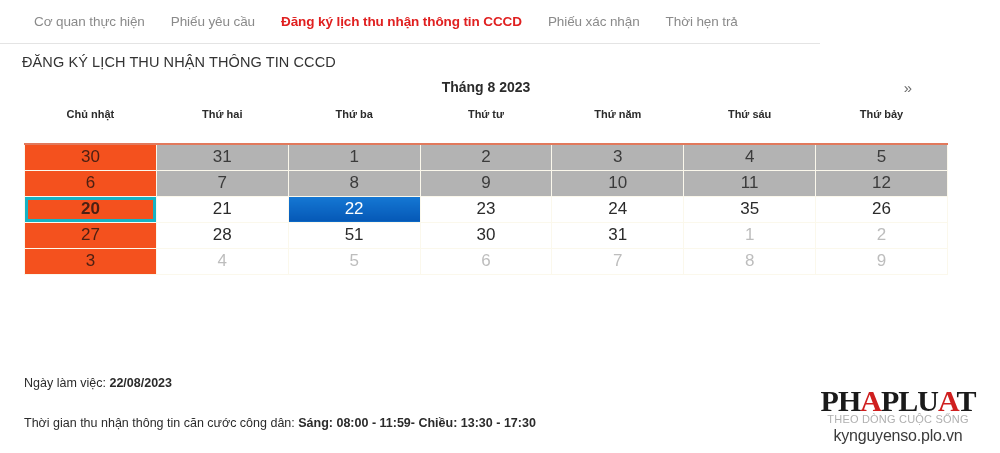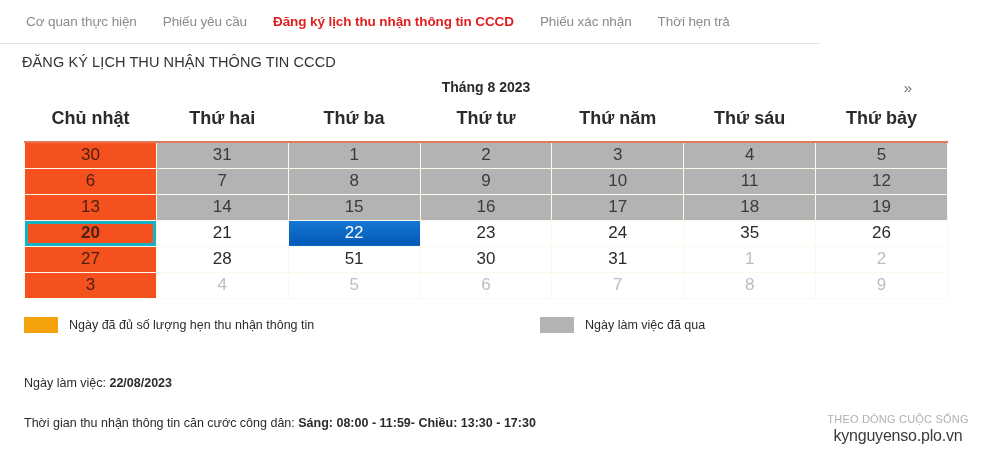--- a/index.html
+++ b/index.html
@@ -19,21 +19,21 @@
   
   .navbar {
     position: absolute;
     left: 0; top: 0;
     width: 820px;
     height: 44px;
     border-bottom: 1px solid #e4e4e4;
     box-sizing: border-box;
     display: flex;
     align-items: center;
-    padding-left: 26px;
+    padding-left: 34px;
   }
   .nav-item {
     font-size: 13.5px;
     color: #8a8a8a;
     margin-right: 26px;
     white-space: nowrap;
     letter-spacing: -0.1px;
     cursor: pointer;
   }
   .nav-item.active {
@@ -80,24 +80,24 @@
     cursor: pointer;
     line-height: 20px;
   }
 
   table.cal-table {
     width: 924px;
     border-collapse: collapse;
     table-layout: fixed;
   }
   table.cal-table th {
-    font-size: 18px;
-    font-weight: bold;
-    color: #2b2b2b;
-    padding: 6px 0 12px 0;
+    font-size: 11px;
+    font-weight: bold;
+    color: #2b2b2b;
+    padding: 6px 0 23px 0;
     text-align: center;
     border: none;
   }
   table.cal-table tbody tr:first-child td {
     border-top: 2px solid #e2795c;
   }
   table.cal-table td {
     height: 26px;
     text-align: center;
     font-size: 17px;
@@ -255,29 +255,20 @@
         <tr>
           <td class="st-off">6</td>
           <td class="st-past">7</td>
           <td class="st-past">8</td>
           <td class="st-past">9</td>
           <td class="st-past">10</td>
           <td class="st-past">11</td>
           <td class="st-past">12</td>
         </tr>
         <tr>
-          <td class="st-off">13</td>
-          <td class="st-past">14</td>
-          <td class="st-past">15</td>
-          <td class="st-past">16</td>
-          <td class="st-past">17</td>
-          <td class="st-past">18</td>
-          <td class="st-past">19</td>
-        </tr>
-        <tr>
           <td class="st-off st-today">20</td>
           <td class="st-open">21</td>
           <td class="st-selected">22</td>
           <td class="st-open">23</td>
           <td class="st-open">24</td>
           <td class="st-open">35</td>
           <td class="st-open">26</td>
         </tr>
         <tr>
           <td class="st-off">27</td>
@@ -295,35 +286,26 @@
           <td class="st-other">6</td>
           <td class="st-other">7</td>
           <td class="st-other">8</td>
           <td class="st-other">9</td>
         </tr>
       </tbody>
   </table>
 </div>
 
 <div class="legend">
-  <div class="legend-row">
-    <div class="legend-cell lc-1">
-      <span class="sw sw-full"></span>
-      <span class="legend-label">Ngày đã đủ số lượng hẹn thu nhận thông tin</span>
-    </div>
-    <div class="legend-cell" style="width:248px;margin-left:248px;">
-      <span class="sw sw-past"></span>
-      <span class="legend-label">Ngày làm việc đã qua</span>
-    </div>
-  </div>
 </div>
 
 <div class="work-date">
   <span>Ngày làm việc: </span><b>22/08/2023</b>
 </div>
 <div class="time-info">
   <span>Thời gian thu nhận thông tin căn cước công dân: </span><b>Sáng: 08:00 - 11:59- Chiều: 13:30 - 17:30</b>
 </div>
 
 <div class="watermark">
+  <div class="wm-logo"><span>PH</span><span class="acc">A</span><span>PLU</span><span class="acc">A</span><span>T</span></div>
   <div class="wm-sub">THEO DÒNG CUỘC SỐNG</div>
   <div class="wm-url">kynguyenso.plo.vn</div>
 </div>
 
 </body></html>

